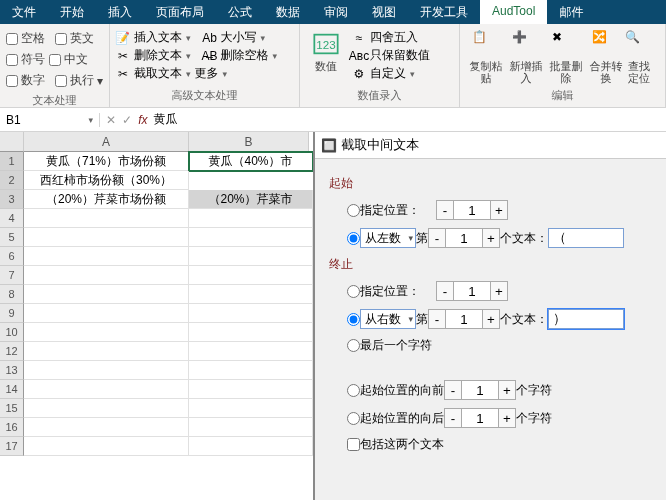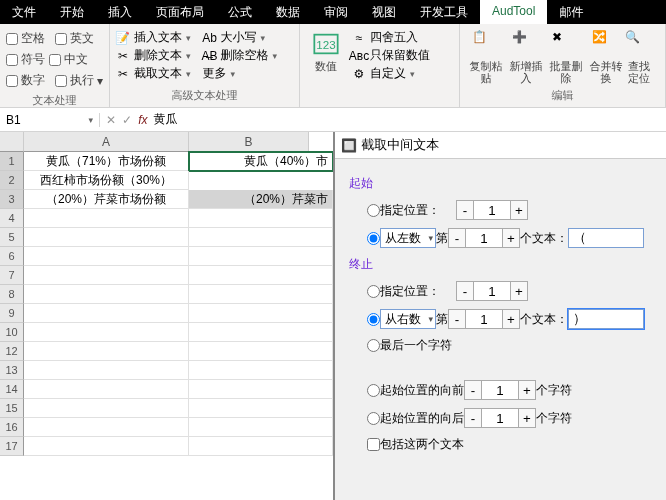--- a/index.html
+++ b/index.html
@@ -1,18 +1,18 @@
 <!DOCTYPE html>
 <html><head>
 <meta charset="utf-8">
 <style>
 * { margin: 0; padding: 0; box-sizing: border-box; font-family: "Microsoft YaHei", sans-serif; }
 body { width: 666px; height: 500px; overflow: hidden; background: #fff; font-size: 12px; }
 
-.ribbon-tabs { display: flex; background: #000000; color: #fff; height: 24px; }
+.ribbon-tabs { display: flex; background: #0c4a6e; color: #fff; height: 24px; }
 .ribbon-tabs .tab { padding: 4px 12px; cursor: pointer; }
 .ribbon-tabs .tab.active { background: #fff; color: #217346; }
 
 .ribbon { display: flex; height: 84px; border-bottom: 1px solid #d4d4d4; background: #f3f2f1; }
 .ribbon-group { border-right: 1px solid #d4d4d4; padding: 4px 6px; display: flex; flex-direction: column; justify-content: space-between; }
 .ribbon-group-label { text-align: center; color: #666; font-size: 11px; margin-top: 2px; }
 .cbx-row { display: flex; align-items: center; gap: 3px; margin: 2px 0; }
 .cbx-row input { width: 12px; height: 12px; }
 .cbx-row span { font-size: 12px; color: #444; }
 .btn-row { display: flex; align-items: center; gap: 4px; margin: 1px 0; }
@@ -32,28 +32,28 @@
 .col-headers { display: flex; height: 20px; }
 .corner { width: 24px; background: #e8e8e8; border-right: 1px solid #ccc; border-bottom: 1px solid #999; }
 .col-h { background: #e8e8e8; border-right: 1px solid #ccc; border-bottom: 1px solid #999; text-align: center; line-height: 20px; color: #555; }
 .col-h.a { width: 165px; }
 .col-h.b { width: 120px; }
 .row { display: flex; height: 19px; }
 .row-h { width: 24px; background: #e8e8e8; border-right: 1px solid #999; border-bottom: 1px solid #ccc; text-align: center; line-height: 19px; color: #555; font-size: 11px; }
 .row-h.sel { background: #d4d4d4; }
 .cell { border-right: 1px solid #e0e0e0; border-bottom: 1px solid #e0e0e0; padding: 0 4px; line-height: 19px; overflow: hidden; white-space: nowrap; }
 .cell.a { width: 165px; text-align: center; }
-.cell.b { width: 144px; text-align: right; }
+.cell.b { width: 124px; text-align: center; }
 .cell.sel { background: #d4d4d4; }
 .cell.active { background: #fff; outline: 2px solid #217346; outline-offset: -1px; }
 
 .dialog { flex: 1; border-left: 2px solid #888; background: #f0f0f0; }
 .dialog-title { background: #fff; padding: 4px 6px; border-bottom: 1px solid #ccc; display: flex; align-items: center; gap: 4px; font-size: 13px; }
 .dialog-body { padding: 10px 14px; }
-.section-label { font-size: 12px; color: #6d28d9; margin: 6px 0 4px 0; }
+.section-label { font-size: 12px; color: #7f1d1d; margin: 6px 0 4px 0; }
 .opt-row { display: flex; align-items: center; gap: 0; margin: 8px 0 8px 18px; }
 .opt-row input[type=radio] { width: 13px; height: 13px; }
 .opt-row input[type=checkbox] { width: 13px; height: 13px; }
 .spinner { display: flex; align-items: center; }
 .spinner button { width: 18px; height: 20px; border: 1px solid #aaa; background: #f8f8f8; cursor: pointer; }
 .spinner input { width: 36px; height: 20px; text-align: center; border: 1px solid #aaa; border-left: none; border-right: none; }
 .combo { height: 20px; border: 1px solid #7a9fd4; background: #fff; padding: 0 14px 0 4px; position: relative; display: inline-flex; align-items: center; }
 .combo::after { content: "▾"; position: absolute; right: 2px; font-size: 9px; color: #555; }
 .txtbox { height: 20px; border: 1px solid #7a9fd4; background: #fff; padding: 0 4px; width: 76px; }
 .gap-left { margin-left: 16px; }
@@ -128,21 +128,21 @@
         <span>删除文本</span>
           <span class="dd">▾</span>
         <span class="icon-sm" style="margin-left:8px">A̶B</span>
         <span>删除空格</span>
           <span class="dd">▾</span>
       </div>
       <div class="btn-row">
         <span class="icon-sm">✂</span>
         <span>截取文本</span>
           <span class="dd">▾</span>
-        <span style="margin-left:8px">更多</span>
+        <span style="">更多</span>
           <span class="dd">▾</span>
       </div>
     </div>
     <div class="ribbon-group-label">高级文本处理</div>
   </div>
 
   <div class="ribbon-group" style="width:160px">
     <div style="display:flex;gap:6px">
       <div class="big-btn">
         <span class="icon-lg">
@@ -162,20 +162,21 @@
             <span class="icon-sm">Aʙᴄ</span>
             <span>只保留数值</span>
           </div>
         <div class="btn-row">
             <span class="icon-sm">⚙</span>
             <span>自定义</span>
             <span class="dd">▾</span>
           </div>
       </div>
     </div>
+    <div class="ribbon-group-label">数值录入</div>
   </div>
 
   <div class="ribbon-group" style="flex:1">
     <div class="row-btns">
       <div class="big-btn">
           <span class="icon-lg">📋</span>
           <span class="lbl">复制粘贴</span>
         </div>
       <div class="big-btn">
           <span class="icon-lg">➕</span>

